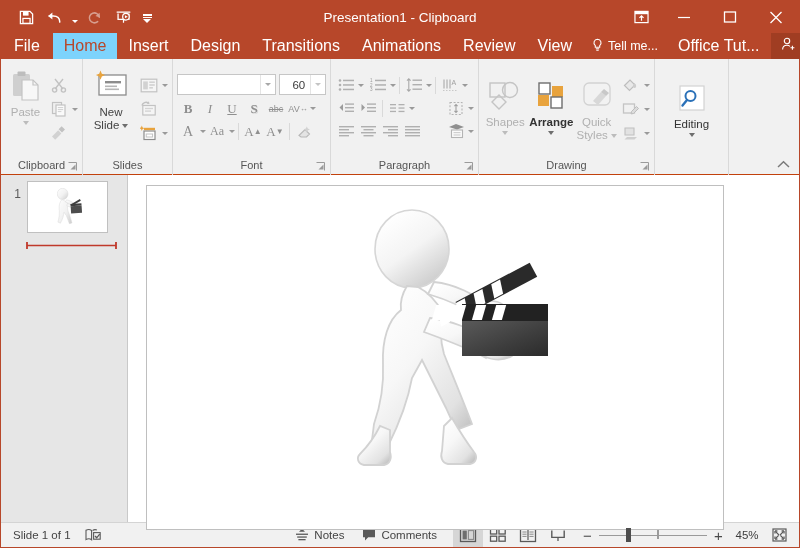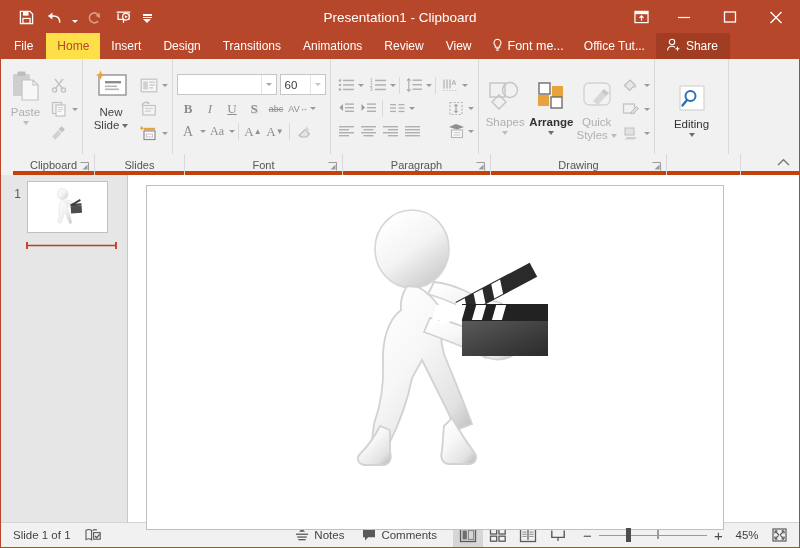--- a/index.html
+++ b/index.html
@@ -72,41 +72,41 @@
   .wc.close { width: 46px; }
 
   
   .tabstrip {
     height: 26px; background: #b7472a;
     display: flex; align-items: stretch;
     flex: 0 0 26px; position: relative;
   }
   .tab {
     display: flex; align-items: center; padding: 0 11px;
-    color: #ffffff; font-size: 12px; white-space: nowrap;
-  }
-  .tab.active { background: #fde047; color: #b7472a; }
+    color: #ffffff; font-size: 16px; white-space: nowrap;
+  }
+  .tab.active { background: #7dd3fc; color: #b7472a; }
   .tab.file { padding: 0 13px; }
   .tellme {
     display: flex; align-items: center; gap: 5px;
     padding: 0 9px; color: #ffffff; font-size: 12.5px; white-space: nowrap;
   }
   .tab.share {
     background: #a03d22; gap: 5px; padding: 0 12px 0 10px;
   }
 
   
   .ribbon {
     flex: 0 0 95px; height: 95px; background: #f1f1f1;
     display: flex; align-items: stretch; position: relative;
   }
   .ribbon-bottom {
     flex: 0 0 21px; height: 21px; background: #f1f1f1;
     display: flex; align-items: stretch;
-    border-bottom: 4px solid #c2410c; position: relative; margin-left: 12px;
+    border-bottom: 1px solid #c2410c; position: relative;
   }
   .grp {
     position: relative; display: flex; flex-direction: column;
     justify-content: center; padding: 3px 4px 0 4px;
     border-right: 1px solid #d9d9d9;
   }
   .grp:last-child { border-right: none; }
   .grp-lbl {
     display: flex; align-items: center; justify-content: center;
     font-size: 11px; color: #555555; position: relative;
@@ -150,21 +150,21 @@
     border-right: 3px solid transparent;
     border-top: 3.5px solid #9a9a9a;
   }
 
   
   .fontgrp { width: 158px; }
   .fontrow1 { display: flex; align-items: center; gap: 3px; margin-bottom: 3px; }
   .combo {
     height: 21px; background: #ffffff; border: 1px solid #c6c6c6;
     display: flex; align-items: center; font-size: 11.5px; color: #3b3b3b;
-    padding-left: 4px;
+    padding-left: 12px;
   }
   .combo .cv { flex: 1; }
   .combo .cc {
     width: 15px; height: 19px; display: flex;
     align-items: center; justify-content: center;
     border-left: 1px solid #e4e4e4;
   }
   .fontname { width: 103px; }
   .fontsize { width: 48px; }
   .frow { display: flex; align-items: center; gap: 0px; }
@@ -363,21 +363,21 @@
     <div class="tab">Animations</div>
     <div class="tab">Review</div>
     <div class="tab">View</div>
     <div class="tellme">
       <span>
         <svg width="11" height="14" viewBox="0 0 11 14">
           <path d="M5.5 1.2a3.6 3.6 0 0 1 2.2 6.4v1.6h-4.4V7.6A3.6 3.6 0 0 1 5.5 1.2z" fill="none" stroke="#ffffff" stroke-width="1.1"></path>
           <path d="M3.8 10.7h3.4M4.3 12.3h2.4" stroke="#ffffff" stroke-width="1.1"></path>
         </svg>
       </span>
-      <span>Font me...</span>
+      <span>Tell me...</span>
     </div>
     <div class="tab">Office Tut...</div>
     <div class="tab share">
       <span>
         <svg width="15" height="14" viewBox="0 0 16 15">
           <circle cx="6.4" cy="4.3" r="2.9" fill="none" stroke="#ffffff" stroke-width="1.2"></circle>
           <path d="M1.7 13.5c0-2.9 2.1-4.6 4.7-4.6 1.3 0 2.4.4 3.2 1.1" fill="none" stroke="#ffffff" stroke-width="1.2"></path>
           <path d="M12.2 9.4v4.2M10.1 11.5h4.2" stroke="#ffffff" stroke-width="1.2"></path>
         </svg>
       </span>

